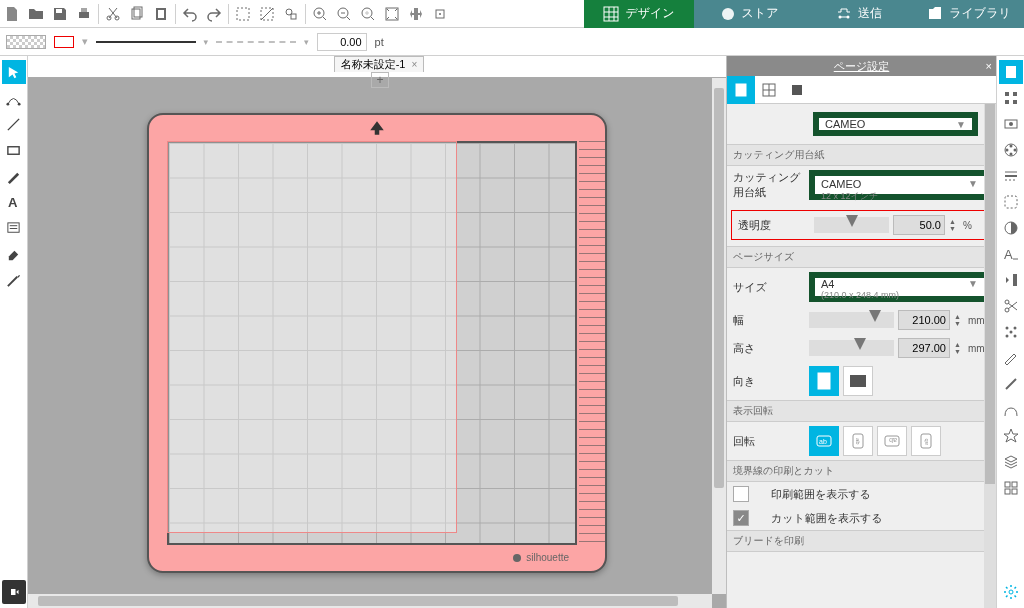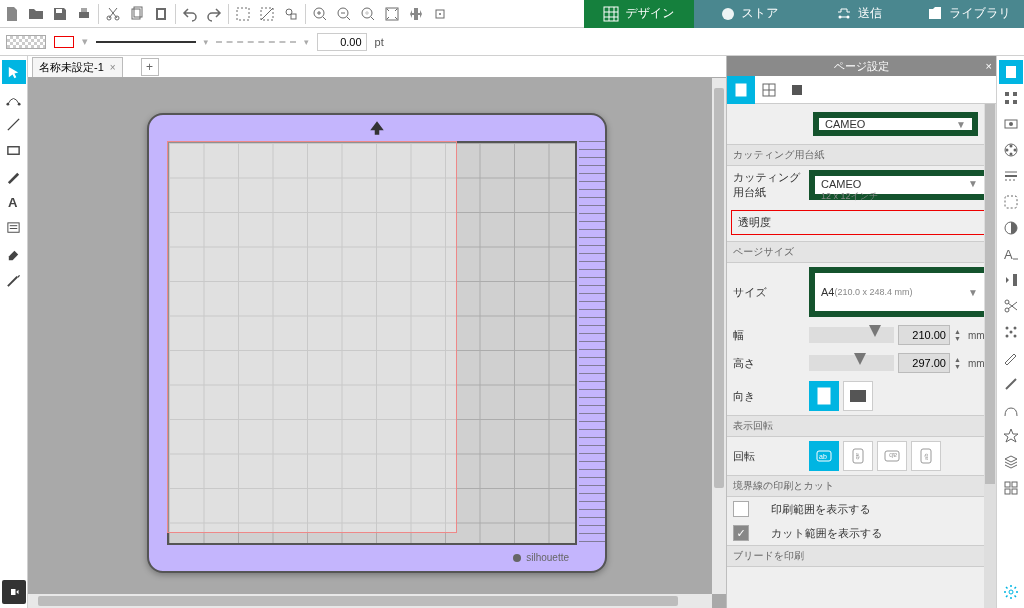--- a/index.html
+++ b/index.html
@@ -25,42 +25,42 @@
 
 
 .main { display: flex; height: 552px; }
 .ltool { width: 28px; background: #fff; border-right: 1px solid #d0d0d0; display: flex; flex-direction: column; align-items: center; padding-top: 4px; gap: 2px; }
 .ltool .t { width: 24px; height: 24px; display: flex; align-items: center; justify-content: center; cursor: pointer; color: #444; }
 .ltool .t.active { background: #00b5e2; color: #fff; }
 .ltool .t svg { width: 15px; height: 15px; }
 .ltool .bottom-t { margin-top: auto; margin-bottom: 4px; width: 24px; height: 24px; background: #333; color: #fff; display: flex; align-items: center; justify-content: center; border-radius: 2px; cursor: pointer; }
 
 .canvas-area { flex: 1; background: #a9a9a9; position: relative; display: flex; flex-direction: column; }
-.tabstrip { height: 22px; background: #fff; border-bottom: 1px solid #aaa; display: flex; align-items: center; padding-left: 4px; gap: 16px; }
+.tabstrip { height: 22px; background: #fff; border-bottom: 1px solid #aaa; display: flex; align-items: center; padding-left: 4px; gap: 0; flex-direction: column; }
 .tabstrip .dtab { height: 20px; background: #f5f5f5; border: 1px solid #bbb; border-bottom: none; padding: 0 6px; font-size: 11px; display: flex; align-items: center; gap: 6px; }
 .tabstrip .dtab .x { color: #888; cursor: pointer; font-size: 10px; }
 .tabstrip .plus { width: 18px; height: 18px; border: 1px solid #bbb; margin-left: 2px; display: flex; align-items: center; justify-content: center; font-size: 12px; color: #666; cursor: pointer; }
 
 .canvas-inner { flex: 1; display: flex; align-items: center; justify-content: center; }
-.mat { width: 460px; height: 460px; background: #c4b5fd; border: 2px solid #555; border-radius: 16px; position: relative; box-shadow: 0 2px 6px rgba(0,0,0,.3); }
+.mat { width: 460px; height: 460px; background: #fca5a5; border: 2px solid #555; border-radius: 16px; position: relative; box-shadow: 0 2px 6px rgba(0,0,0,.3); }
 .mat .arrow { position: absolute; top: 6px; left: 50%; transform: translateX(-50%); }
 .mat .arrow svg { width: 18px; height: 14px; fill: #333; }
 .mat .inner { position: absolute; left: 18px; right: 28px; top: 26px; bottom: 26px; border: 2px solid #555; background: #d0d0d0; }
 .mat .grid { position: absolute; inset: 0; background-image: linear-gradient(#888 1px, transparent 1px), linear-gradient(90deg, #888 1px, transparent 1px); background-size: 34.5px 34.5px; opacity: .5; }
 .mat .page { position: absolute; left: 18px; top: 26px; width: 290px; height: 392px; border: 1px solid #e88; background: rgba(255,255,255,.35); }
 .mat .ruler-r { position: absolute; right: 0; top: 26px; bottom: 26px; width: 26px; background-image: repeating-linear-gradient(#555 0, #555 1px, transparent 1px, transparent 8px); opacity: .6; }
 .mat .logo { position: absolute; right: 36px; bottom: 8px; font-size: 10px; color: #666; display: flex; align-items: center; gap: 4px; }
 .canvas-area .vscroll { position: absolute; right: 0; top: 22px; bottom: 14px; width: 14px; background: #e8e8e8; }
 .canvas-area .vscroll .thumb { position: absolute; left: 2px; right: 2px; top: 10px; height: 400px; background: #bcbcbc; border-radius: 2px; }
 .canvas-area .hscroll { position: absolute; left: 0; right: 14px; bottom: 0; height: 14px; background: #e8e8e8; }
 .canvas-area .hscroll .thumb { position: absolute; top: 2px; bottom: 2px; left: 10px; width: 640px; background: #bcbcbc; border-radius: 2px; }
 
 
 .rpanel { width: 270px; background: #efefef; border-left: 1px solid #bdbdbd; display: flex; flex-direction: column; font-size: 11px; color: #333; overflow: hidden; }
-.rpanel .title { height: 20px; background: #8a8a8a; color: #fff; display: flex; align-items: center; justify-content: center; font-size: 11px; position: relative; }
+.rpanel .title { height: 20px; background: #8a8a8a; color: #fff; display: flex; align-items: center; justify-content: center; font-size: 11px; position: relative; text-decoration: underline; }
 .rpanel .title .x { position: absolute; right: 4px; cursor: pointer; }
 .rpanel .subtabs { height: 28px; background: #fff; display: flex; align-items: center; border-bottom: 1px solid #ccc; }
 .rpanel .subtabs .st { width: 28px; height: 28px; display: flex; align-items: center; justify-content: center; cursor: pointer; color: #666; }
 .rpanel .subtabs .st.active { background: #00b5e2; color: #fff; }
 .rpanel .body { flex: 1; overflow-y: auto; padding: 0; position: relative; }
 .rpanel .vscroll2 { position: absolute; right: 0; top: 0; bottom: 0; width: 12px; background: #dedede; }
 .rpanel .vscroll2 .thumb { position: absolute; left: 1px; right: 1px; top: 0; height: 380px; background: #bcbcbc; }
 
 .sel { background: #fff; border: 6px solid #14532d; height: 24px; display: flex; align-items: center; padding: 0 6px; position: relative; cursor: pointer; }
 .sel .caret { position: absolute; right: 6px; color: #888; font-size: 10px; }
@@ -384,27 +384,38 @@
             <div class="sel" style="flex:1; flex-direction:column; align-items:flex-start; height:30px; padding:2px 6px">
               <span>CAMEO</span>
               <span class="sub">12 x 12インチ</span>
               <span class="caret">▼</span>
             </div>
           </div>
       </div>
       <div class="hl">
         <div class="row">
           <div class="lbl">透明度</div>
+          <div class="ctrl">
+            <div class="slider">
+                <div class="knob" style="left:calc(50% - 6px)"></div>
+              </div>
+            <input class="numbox" value="50.0" style="">
+            <div class="spin">
+                <span>▲</span>
+                <span>▼</span>
+              </div>
+            <span class="unit">%</span>
+          </div>
         </div>
       </div>
       <div class="sec-head">ページサイズ</div>
       <div class="row">
         <div class="lbl">サイズ</div>
         <div class="ctrl">
-            <div class="sel" style="flex:1; flex-direction:row; align-items:center; height:30px; padding:19px 6px">
+            <div class="sel" style="flex:1; flex-direction:column; align-items:flex-start; height:30px; padding:0 6px">
               <span>A4</span>
               <span class="sub">(210.0 x 248.4 mm)</span>
               <span class="caret">▼</span>
             </div>
           </div>
       </div>
       <div class="row">
         <div class="lbl">幅</div>
         <div class="ctrl">
           <div class="slider">

